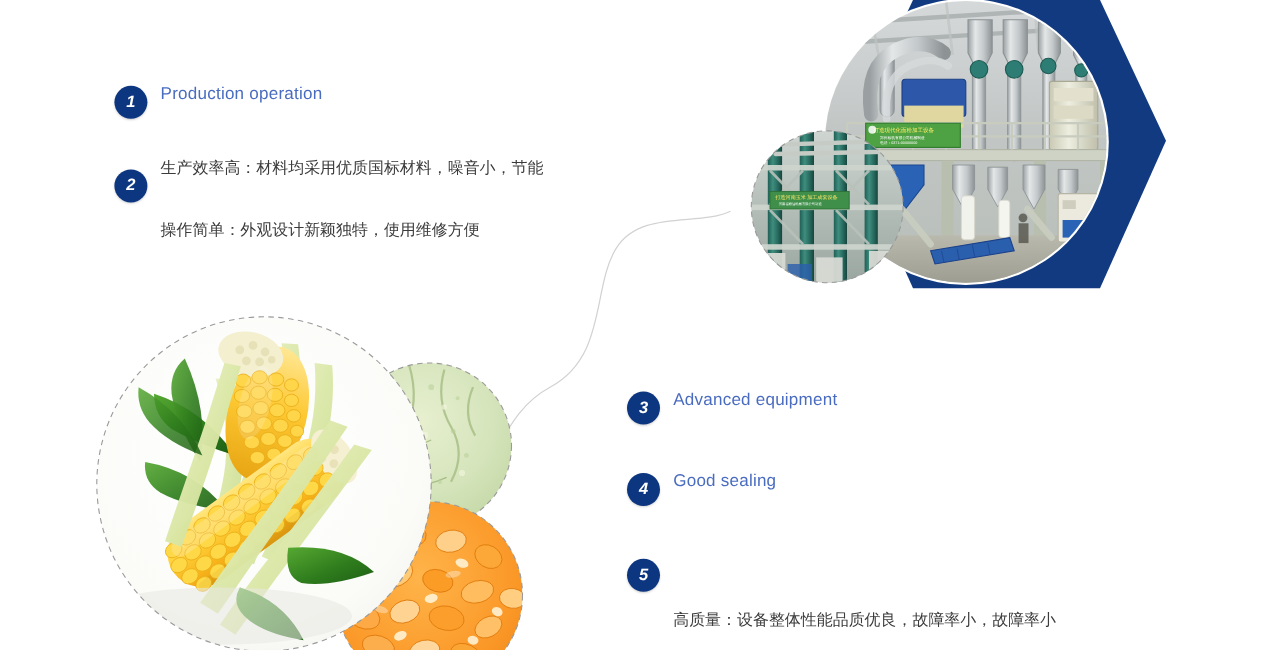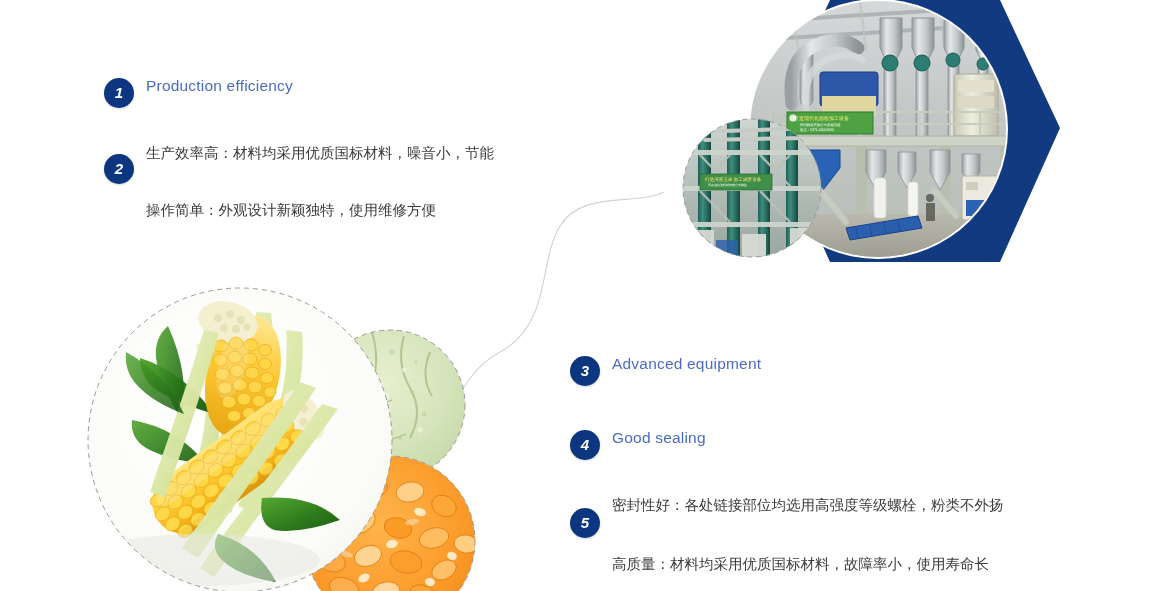--- a/index.html
+++ b/index.html
@@ -553,21 +553,21 @@
 
         <ellipse cx="200" cy="560" rx="120" ry="26" fill="#e7e7e2" opacity=".55"></ellipse>
       </g>
       <circle cx="240" cy="440" r="152" fill="none" stroke="#9a9a9a" stroke-width="1" stroke-dasharray="5 4"></circle>
     </g>
   </svg>
 
   <div class="feature-item" id="item-1">
     <div class="badge">1</div>
     <div class="feature-text">
-      <div class="feature-title">Production efficiency</div>
+      <div class="feature-title">Production operation</div>
       <div class="feature-desc">生产效率高：材料均采用优质国标材料，噪音小，节能</div>
     </div>
   </div>
 
   <div class="feature-item" id="item-2">
     <div class="badge">2</div>
     <div class="feature-text">
       <div class="feature-desc">操作简单：外观设计新颖独特，使用维修方便</div>
     </div>
   </div>
@@ -576,24 +576,23 @@
     <div class="badge">3</div>
     <div class="feature-text">
       <div class="feature-title">Advanced equipment</div>
     </div>
   </div>
 
   <div class="feature-item" id="item-4">
     <div class="badge">4</div>
     <div class="feature-text">
       <div class="feature-title">Good sealing</div>
-      <div class="feature-desc">密封性好：各处链接部位均选用高强度等级螺栓，粉类不外扬</div>
     </div>
   </div>
 
   <div class="feature-item" id="item-5">
     <div class="badge">5</div>
     <div class="feature-text">
-      <div class="feature-desc">高质量：材料均采用优质国标材料，故障率小，使用寿命长</div>
+      <div class="feature-desc">高质量：设备整体性能品质优良，故障率小，故障率小</div>
     </div>
   </div>
 
 </div>
 
 </body></html>

